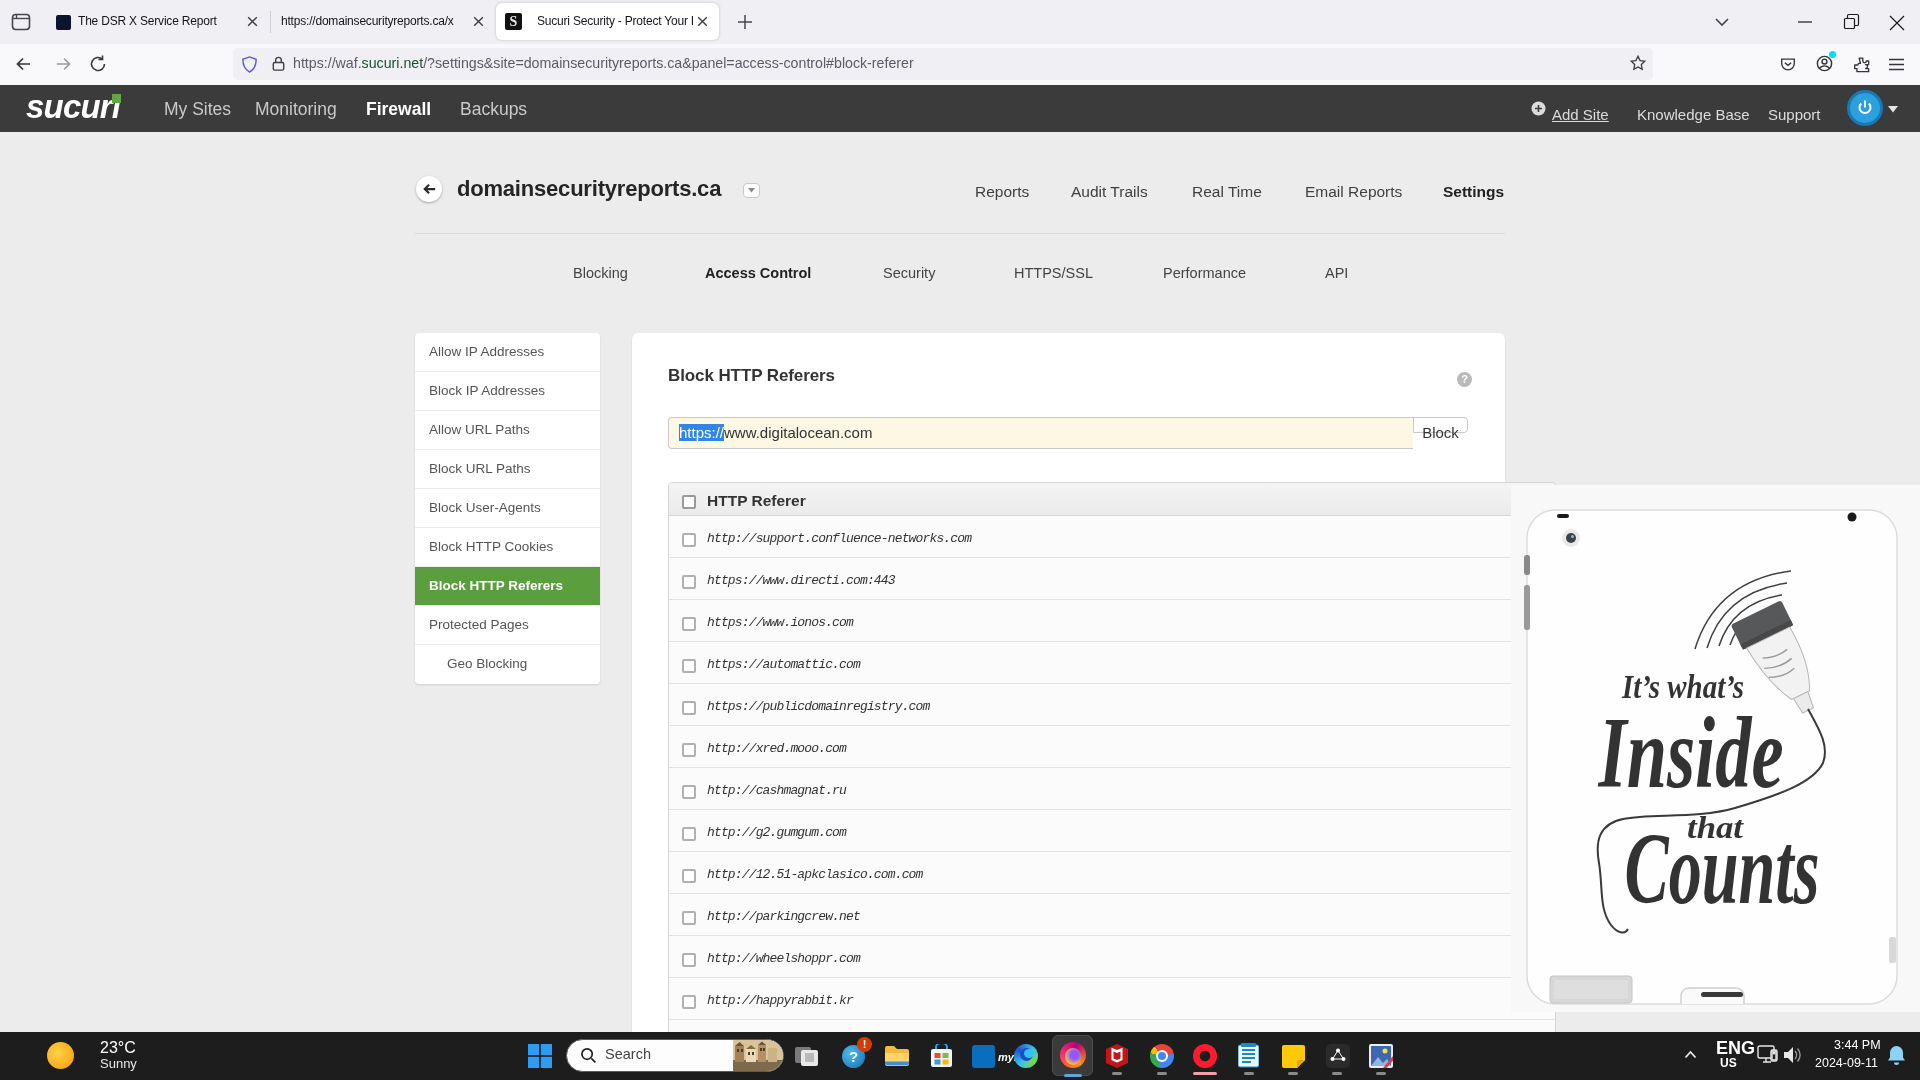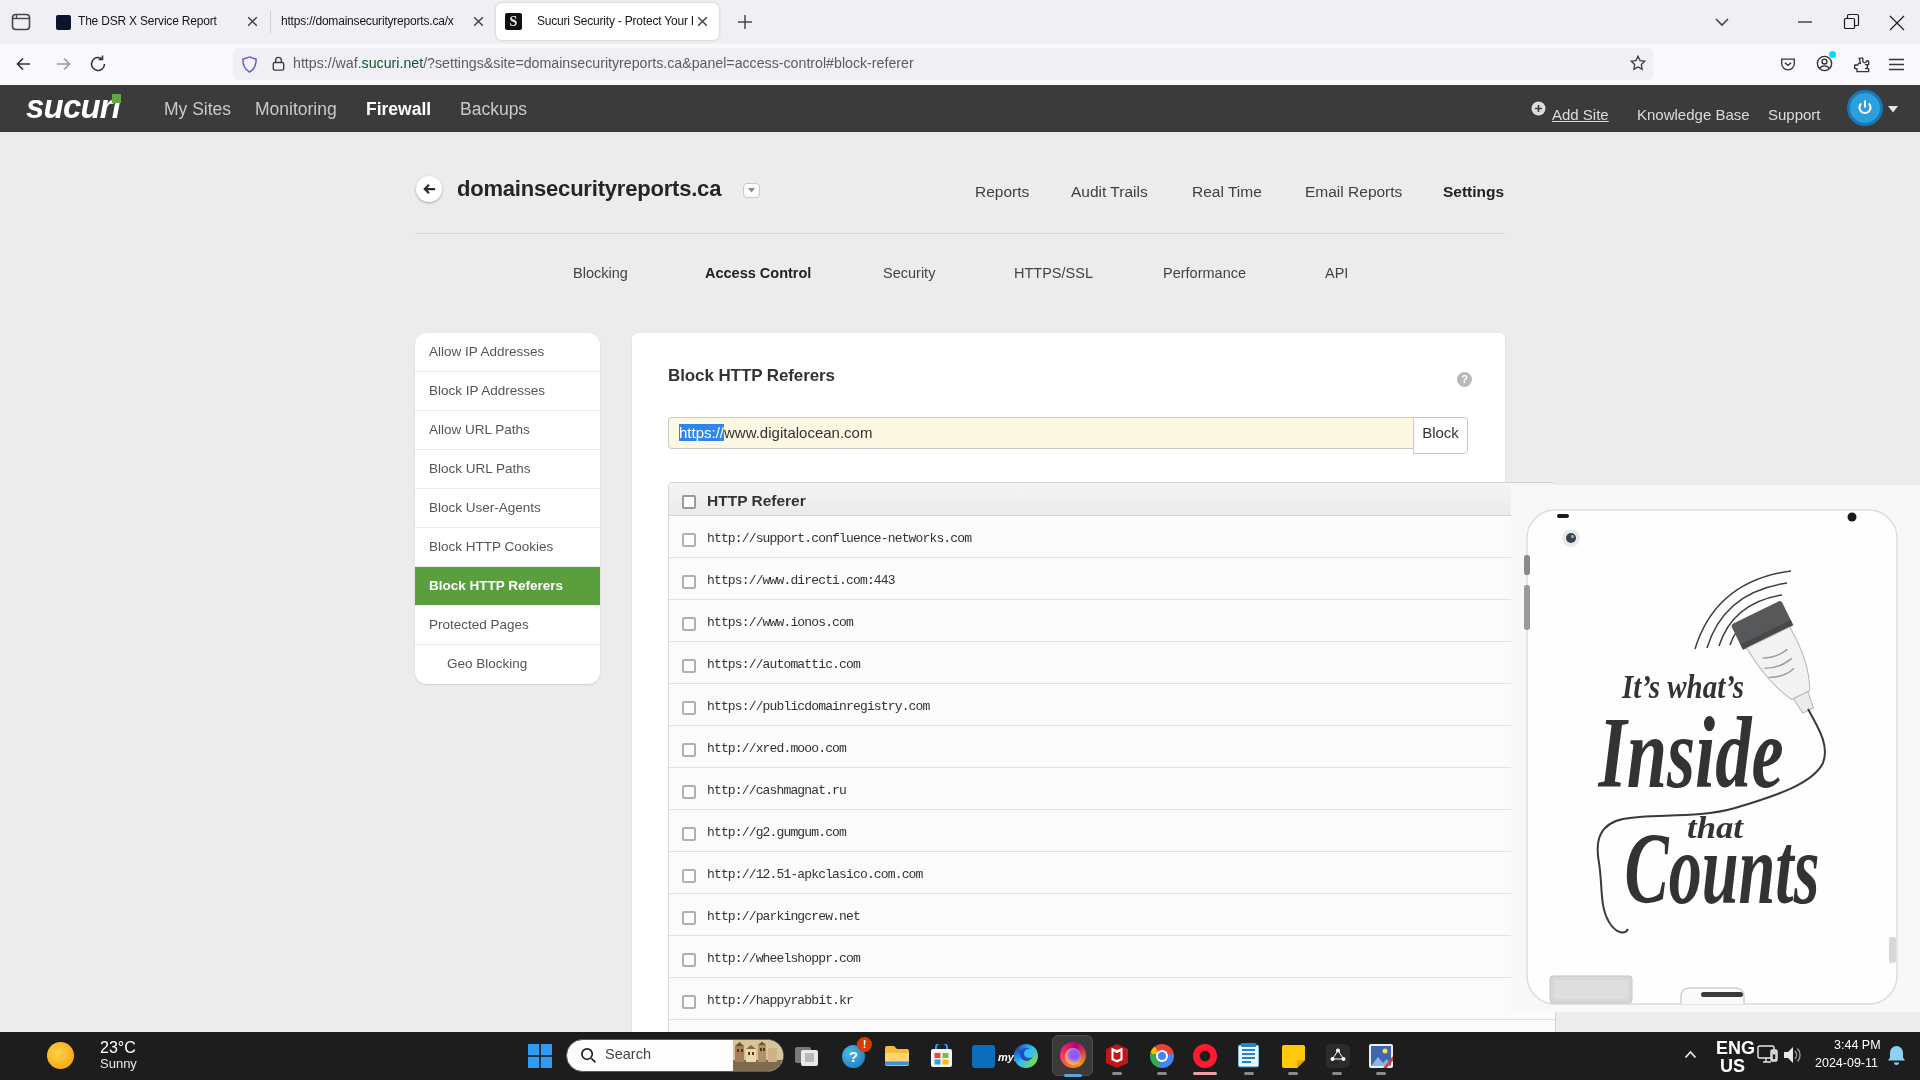--- a/index.html
+++ b/index.html
@@ -24,38 +24,38 @@
 
   
   #backbtn { left:416px; top:176px; width:26px; height:26px; border-radius:50%; background:#fff; box-shadow:0 1px 2.5px rgba(0,0,0,.3); }
   #sitetitle { left:457px; top:176px; font-size:22px; font-weight:bold; color:#252525; letter-spacing:-0.2px; }
   #sitedd { left:743px; top:183px; width:17px; height:15px; background:#fdfdfd; border:1px solid #c9c9c9; border-radius:4px; }
   .topmenu { top:183px; font-size:15.5px; color:#3f3f3f; }
   #divider { left:415px; top:233px; width:1090px; height:1px; background:#d9d9d9; }
   .subnav { top:265px; font-size:14.5px; color:#444; }
 
   
-  #sidebar { left:415px; top:333px; width:185px; background:#fff; border-radius:12px; box-shadow:0 1px 2px rgba(0,0,0,.12); }
+  #sidebar { left:415px; top:333px; width:185px; background:#fff; border-radius:4px; box-shadow:0 1px 2px rgba(0,0,0,.12); }
   .sbitem { height:39px; line-height:38px; padding-left:14px; font-size:13.5px; color:#555; border-bottom:1px solid #ececec; }
   .sbitem:first-child { border-radius:4px 4px 0 0; }
   .sbitem:last-child { border-radius:0 0 4px 4px; border-bottom:none;padding-left:32px; }
   .sbitem.active { background:#5a9e3e; color:#fff; font-weight:bold; }
 
   
   #maincard { left:632px; top:333px; width:873px; height:760px; background:#fff; border-radius:6px; box-shadow:0 1px 2px rgba(0,0,0,.12); }
   #cardh { left:36px; top:33px; font-size:17px; letter-spacing:-0.1px; font-weight:bold; color:#333; }
   #helpico { left:825px; top:39px; width:15px; height:15px; border-radius:50%; background:#b9b9b9; color:#fff; font-size:11px; font-weight:bold; text-align:center; line-height:15px; }
   #refinput { left:36px; top:84px; width:745px; height:32px; background:#fcf8e3; border:1px solid #c9c9c9; border-right:none; border-radius:4px 0 0 4px; font-size:15px; line-height:30px; padding-left:10px; color:#333; }
   #refinput .sel { background:#2f86e8; color:#fff; }
-  #blockbtn { left:781px; top:84px; width:55px; height:37px; background:#fff; border:1px solid #c9c9c9; border-radius:0 4px 4px 0; font-size:15px; color:#333; text-align:center; line-height:30px; }
+  #blockbtn { left:781px; top:84px; width:55px; height:16px; background:#fff; border:1px solid #c9c9c9; border-radius:0 4px 4px 0; font-size:15px; color:#333; text-align:center; line-height:30px; }
   #reftable { left:36px; top:149px; width:888px; border:1px solid #d5d5d5; border-radius:4px; background:#fbfbfb; }
   #thead { height:33px; background:linear-gradient(#f4f4f4,#ebebeb); border-bottom:1px solid #d5d5d5; border-radius:4px 4px 0 0; position:relative; }
   .hcb { position:absolute; left:13px; top:12px; width:14px; height:14px; border:2px solid #9a9a9a; border-radius:2px; background:#fff; }
   #thead .hlabel { position:absolute; left:38px; top:9px; font-size:15.5px; font-weight:bold; color:#333; }
-  .row { height:42px; border-bottom:1px solid #e2e2e2; position:relative; }
+  .row { height:42px; border-bottom:1px solid #e2e2e2; position:relative;font-style:italic; }
   .row:last-child { border-bottom:none; }
   .rcb { position:absolute; left:13px; top:17px; width:14px; height:14px; border:2px solid #b0b0b0; border-radius:2px; background:#fff; }
   .rtxt { position:absolute; left:38px; top:15px; font-family:"Liberation Mono", monospace; font-size:13px; letter-spacing:-0.85px; color:#333; }
 
   
   #overlay { left:1511px; top:485px; width:409px; height:527px; background:#f8f8f8; }
 
   
   #taskbar { left:0; top:1032px; width:1920px; height:48px; background:#1d1d1d; }
   .tbtxt { color:#fff; font-size:12.5px; }
@@ -414,21 +414,21 @@
       <rect x="2" y="2" width="20" height="20" fill="#3f66b0"></rect>
       <path d="M2 22 l7-9 5 6 4-4 4 7z" fill="#8fb4e3"></path>
       <circle cx="16" cy="7" r="2.5" fill="#f5e04a"></circle>
       <path d="M14 24 L24 12 l2 2 -10 12z" fill="#d8413c"></path>
     </svg>
   <div class="abs" style="left:1376px;top:40px;width:10px;height:3px;border-radius:2px;background:#8a8a8a"></div>
   <svg class="abs" style="left:1684px;top:18px" width="13" height="9" viewBox="0 0 13 9" fill="none" stroke="#e8e8e8" stroke-width="1.8">
       <path d="M1.5 7.5 L6.5 2 L11.5 7.5"></path>
     </svg>
   <div class="abs tbtxt" style="left:1716px;top:6px;font-weight:bold;font-size:18px">ENG</div>
-  <div class="abs tbtxt" style="left:1720px;top:24px;font-weight:bold;font-size:18px">US</div>
+  <div class="abs tbtxt" style="left:1720px;top:24px;font-weight:bold;font-size:12px">US</div>
   <svg class="abs" style="left:1757px;top:13px" width="22" height="20" viewBox="0 0 22 20" fill="none" stroke="#e8e8e8" stroke-width="1.4">
       <rect x="1" y="1" width="16" height="12" rx="1.5"></rect>
       <path d="M6 17 h8 M9 13 v4"></path>
       <rect x="14" y="5" width="6" height="11" rx="1.5" fill="#1d1d1d"></rect>
       <rect x="15" y="6" width="4" height="9" rx="1"></rect>
       <circle cx="17" cy="8" r="0.8" fill="#e8e8e8"></circle>
     </svg>
   <svg class="abs" style="left:1784px;top:14px" width="20" height="18" viewBox="0 0 20 18" fill="#e8e8e8">
       <path d="M0 6 h4 l5-5 v16 l-5-5 h-4z"></path>
       <path d="M11 5 a6 6 0 0 1 0 8 M13.5 2.5 a9.5 9.5 0 0 1 0 13" fill="none" stroke="#9a9a9a" stroke-width="1.4"></path>

